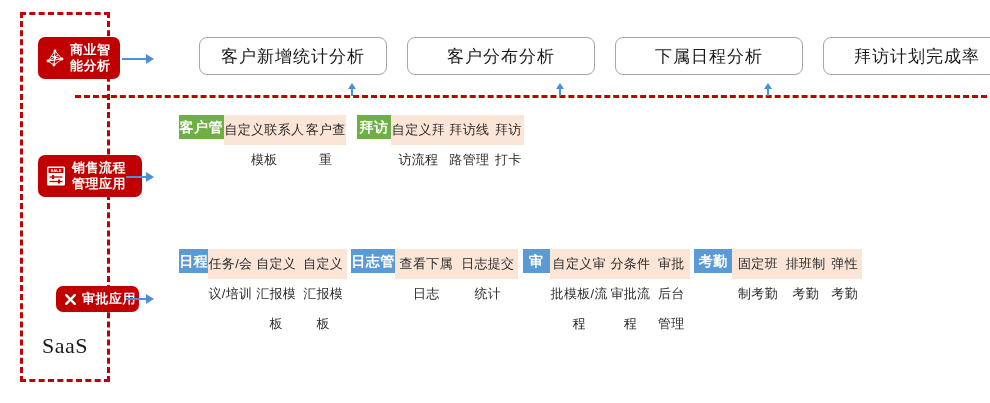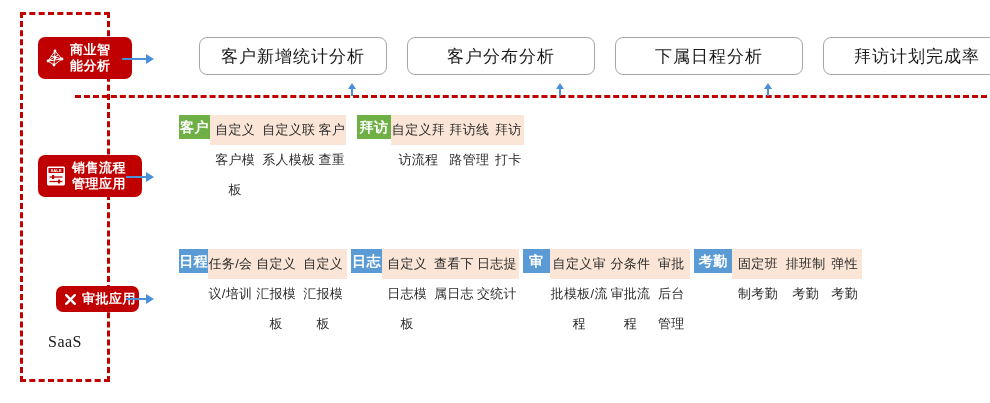--- a/index.html
+++ b/index.html
@@ -39,21 +39,21 @@
     height: 0;
     border-top: 3px dashed #C00000;
   }
   .saas-label {
     position: absolute;
     left: 20px;
     top: 333px;
     width: 90px;
     text-align: center;
     font-family: "Liberation Serif", "DejaVu Serif", serif;
-    font-size: 16px;
+    font-size: 22px;
     color: #1a1a1a;
     letter-spacing: 0.5px;
   }
 
   
   .badge {
     position: absolute;
     background: #C00000;
     border-radius: 7px;
     color: #ffffff;
@@ -71,21 +71,21 @@
     font-size: 13px;
     line-height: 16px;
     font-weight: bold;
     white-space: pre-line;
     letter-spacing: 0.5px;
   }
 
   #badge-bi {
     left: 38px;
     top: 37px;
-    width: 94px;
+    width: 82px;
     height: 42px;
     padding: 0 7px 0 6px;
     gap: 4px;
   }
   #badge-sales {
     left: 38px;
     top: 155px;
     width: 104px;
     height: 42px;
     padding: 0 6px 0 6px;
@@ -327,42 +327,40 @@
       <span>下属日程分析</span>
     </div>
     <div class="pill">
       <span>拜访计划完成率</span>
     </div>
   </div>
 
   <div class="card-grid" id="grid-green">
     <div class="card green">
       <div class="card-header">客户管理</div>
-      <div class="card-item">自定义客户模板</div>
       <div class="card-item">自定义联系人模板</div>
       <div class="card-item">客户查重</div>
     </div>
     <div class="card green">
       <div class="card-header">拜访管理</div>
       <div class="card-item">自定义拜访流程</div>
       <div class="card-item">拜访线路管理</div>
       <div class="card-item">拜访打卡</div>
     </div>
   </div>
 
   <div class="card-grid" id="grid-blue">
     <div class="card blue">
       <div class="card-header">日程管理</div>
       <div class="card-item">任务/会议/培训</div>
       <div class="card-item">自定义汇报模板</div>
       <div class="card-item">自定义汇报模板</div>
     </div>
     <div class="card blue">
       <div class="card-header">日志管理</div>
-      <div class="card-item">自定义日志模板</div>
       <div class="card-item">查看下属日志</div>
       <div class="card-item">日志提交统计</div>
     </div>
     <div class="card blue">
       <div class="card-header">审批管理</div>
       <div class="card-item">自定义审批模板/流程</div>
       <div class="card-item">分条件审批流程</div>
       <div class="card-item">审批后台管理</div>
     </div>
     <div class="card blue">

